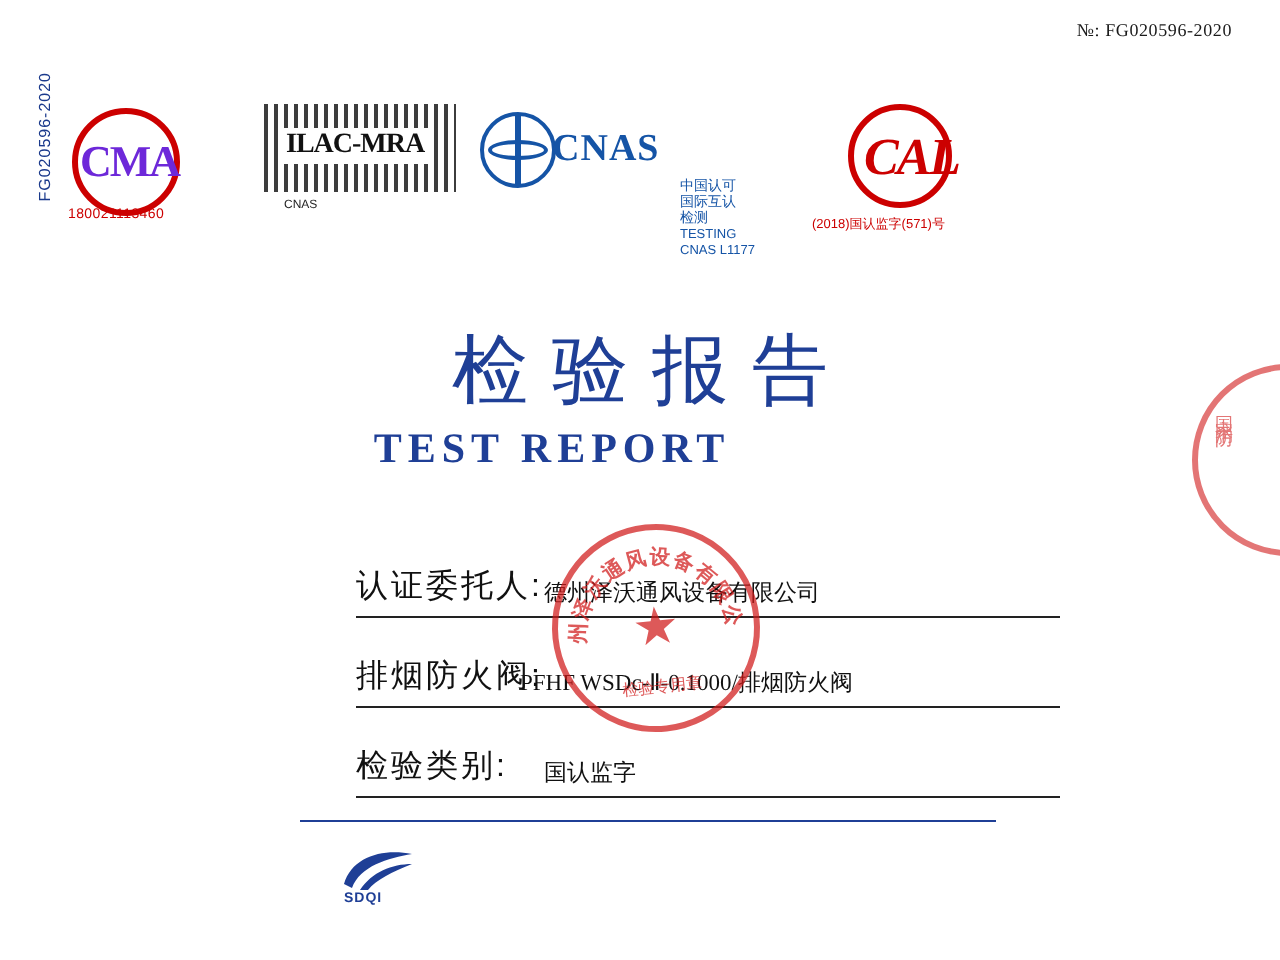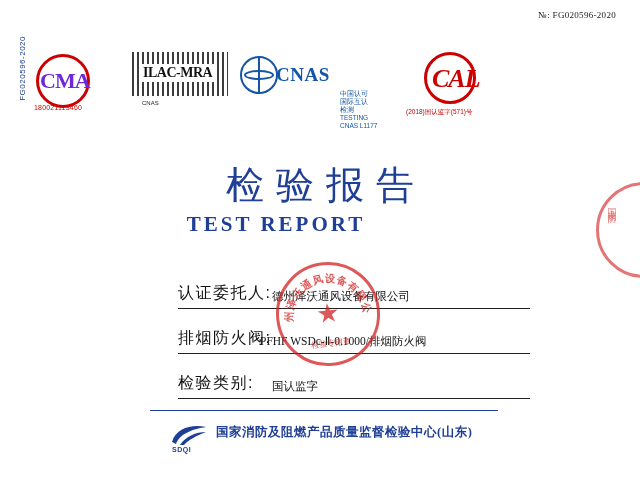--- a/index.html
+++ b/index.html
@@ -502,16 +502,15 @@
 
   <div class="footer-rule"></div>
   <div class="footer">
     <div class="sdqi-mark">
       <svg class="swoosh" viewBox="0 0 38 22">
         <path d="M2 18 C6 4, 22 0, 36 3 C24 5, 10 9, 6 20 Z" fill="#1f3f96"></path>
         <path d="M10 21 C16 12, 26 8, 36 8 C26 12, 18 16, 14 21 Z" fill="#1f3f96"></path>
       </svg>
       <div class="name">SDQI</div>
     </div>
-    <div class="cn">国家消防及阻燃产品质量监督检验中心(山东)</div>
   </div>
 
 </div>
 
 </body></html>

